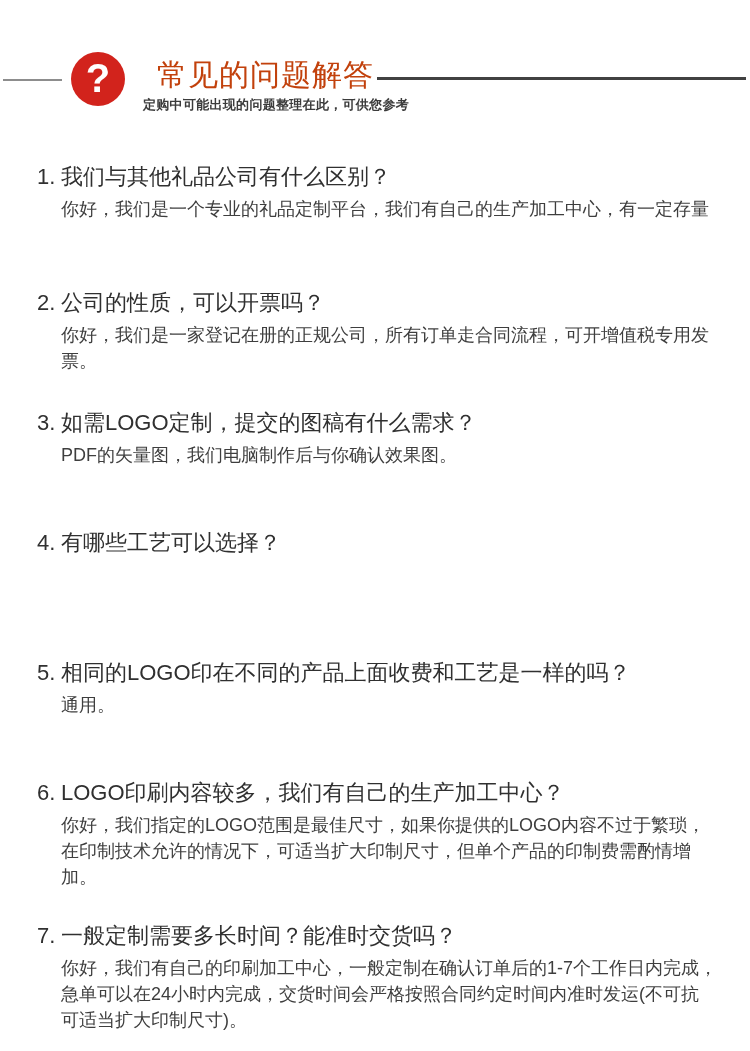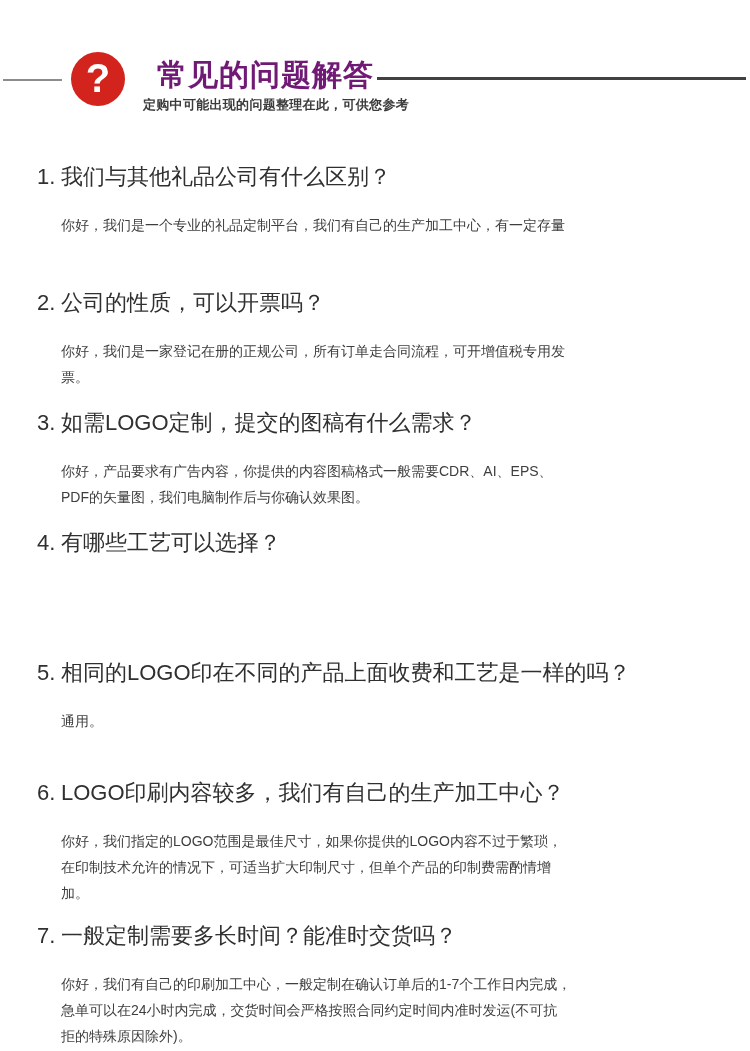--- a/index.html
+++ b/index.html
@@ -44,23 +44,23 @@
     color: #ffffff;
     font-size: 40px;
     font-weight: 700;
     line-height: 1;
     transform: translateY(-1px);
   }
   .page-title {
     position: absolute;
     left: 157px; top: 55px;
     font-size: 30px;
-    font-weight: 700;
+    font-weight: 400;
     letter-spacing: 1px;
-    color: #701a75;
+    color: #c2410c;
     white-space: nowrap;
   }
   .page-subtitle {
     position: absolute;
     left: 143px; top: 96px;
     font-size: 13px;
     font-weight: 700;
     letter-spacing: 0.3px;
     color: #3b3b3b;
     white-space: nowrap;
@@ -83,22 +83,22 @@
   .q-num {
     flex: 0 0 24px;
     width: 24px;
   }
   .q-text {
     flex: 1 1 auto;
     white-space: nowrap;
   }
   .answer {
     margin-left: 24px;
-    margin-top: 20px;
-    font-size: 14px;
+    margin-top: 4px;
+    font-size: 18px;
     line-height: 26px;
     color: #3e3e3e;
   }
   .answer-line { white-space: nowrap; }
 </style>
 </head>
 <body>
 
 <div class="page">
 
@@ -130,21 +130,20 @@
       <div class="answer-line">票。</div>
     </div>
   </section>
 
   <section class="faq-item" style="top:408px">
     <div class="q-row">
       <span class="q-num">3.</span>
       <span class="q-text">如需LOGO定制，提交的图稿有什么需求？</span>
     </div>
     <div class="answer">
-      <div class="answer-line">你好，产品要求有广告内容，你提供的内容图稿格式一般需要CDR、AI、EPS、</div>
       <div class="answer-line">PDF的矢量图，我们电脑制作后与你确认效果图。</div>
     </div>
   </section>
 
   <section class="faq-item" style="top:528px">
     <div class="q-row">
       <span class="q-num">4.</span>
       <span class="q-text">有哪些工艺可以选择？</span>
     </div>
   </section>
@@ -172,17 +171,17 @@
   </section>
 
   <section class="faq-item" style="top:921px">
     <div class="q-row">
       <span class="q-num">7.</span>
       <span class="q-text">一般定制需要多长时间？能准时交货吗？</span>
     </div>
     <div class="answer">
       <div class="answer-line">你好，我们有自己的印刷加工中心，一般定制在确认订单后的1-7个工作日内完成，</div>
       <div class="answer-line">急单可以在24小时内完成，交货时间会严格按照合同约定时间内准时发运(不可抗</div>
-      <div class="answer-line">拒的特殊原因除外)。</div>
+      <div class="answer-line">可适当扩大印制尺寸)。</div>
     </div>
   </section>
 
 </div>
 
 </body></html>

